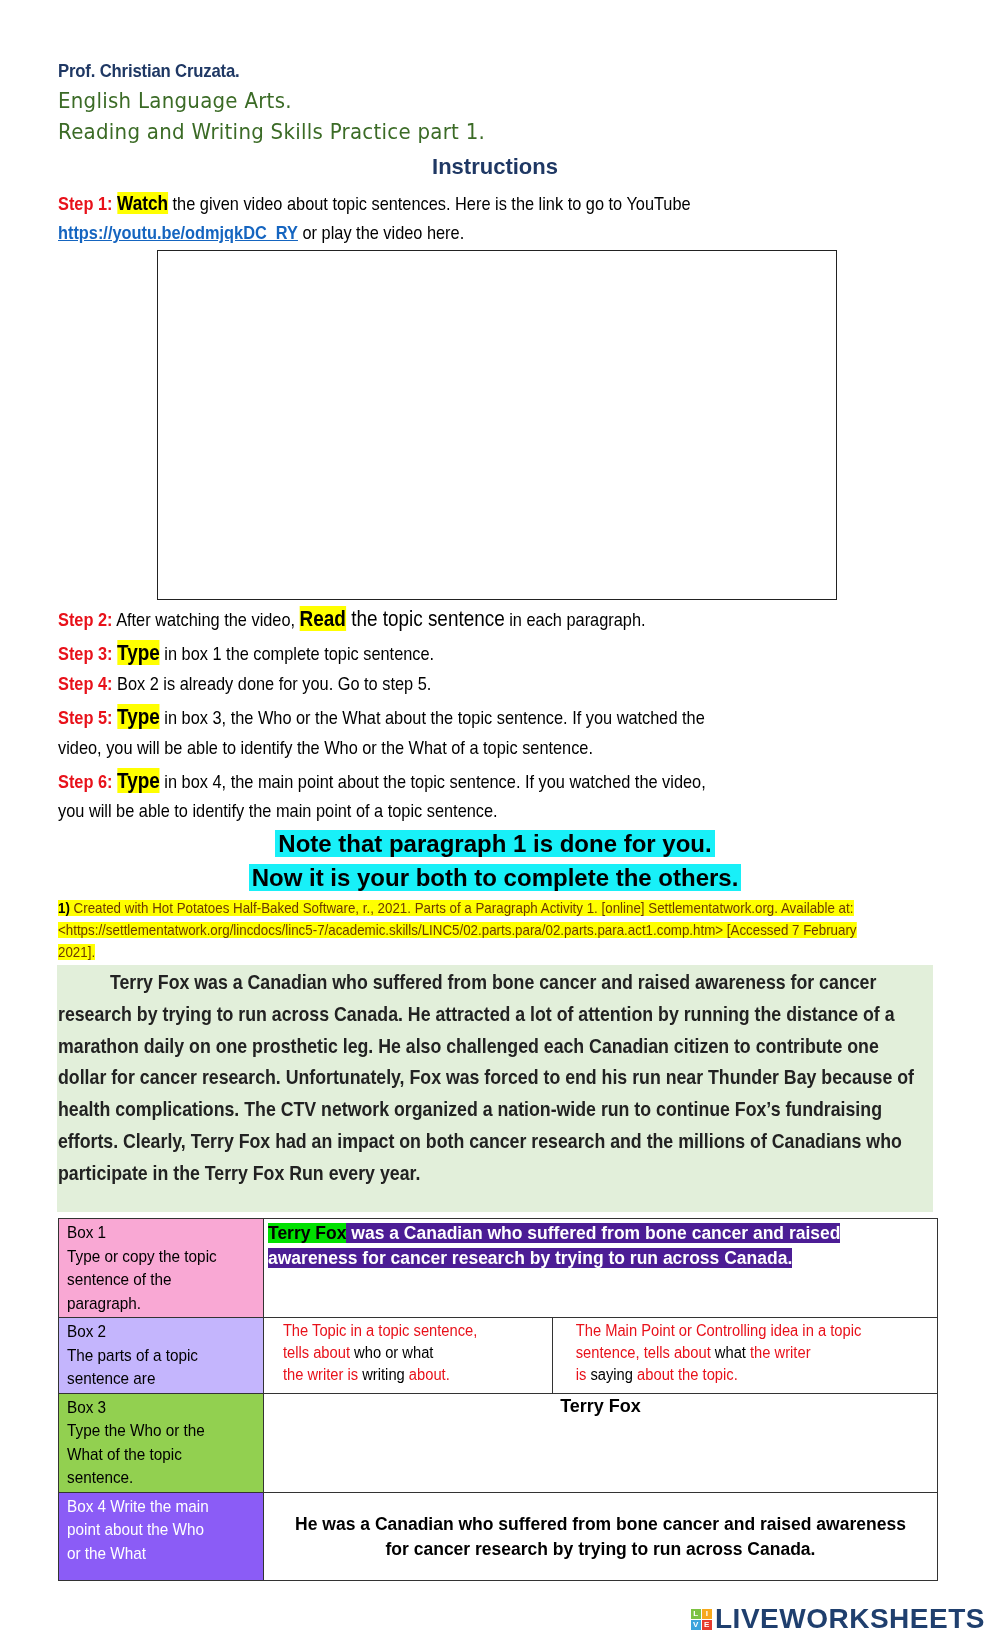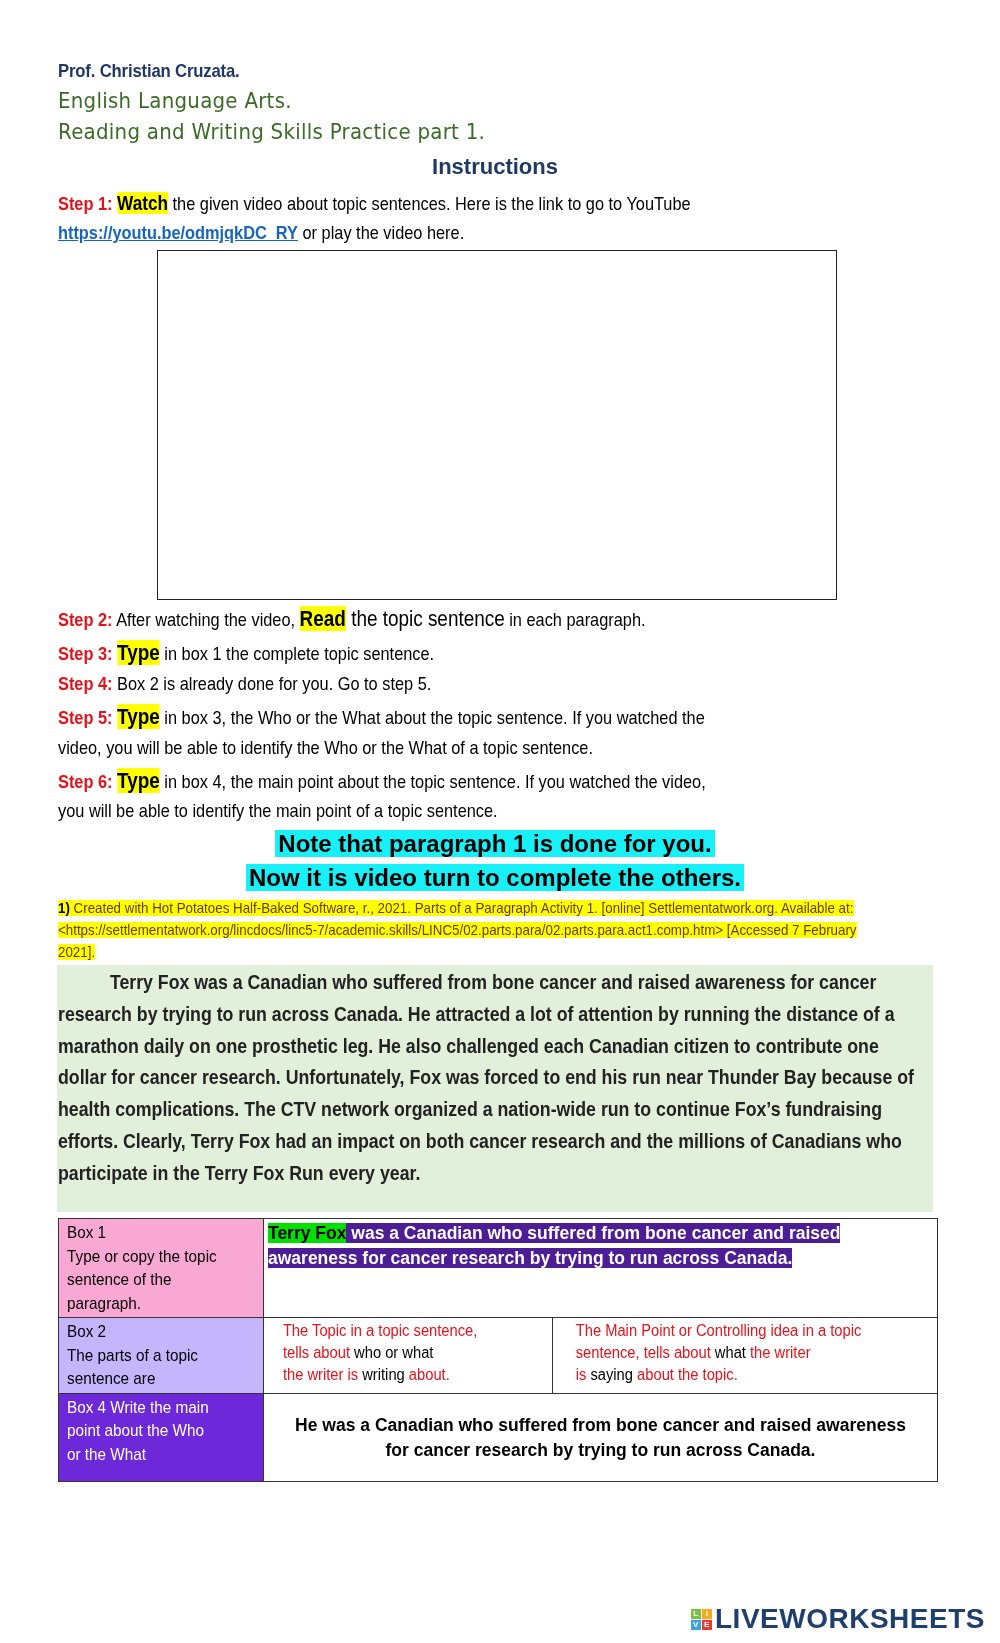--- a/index.html
+++ b/index.html
@@ -20,21 +20,21 @@
   .cite b { color:#000; }
   .para { left:57px; top:965px; width:876px; height:247px; background:#e2efda; }
   .para-text { left:58px; top:966px; width:1010px; font-size:20.5px; line-height:31.8px; font-weight:bold; color:#222; transform:scaleX(0.865); transform-origin:left; }
   table.boxes { position:absolute; left:58px; top:1218px; width:880px; border-collapse:collapse; }
   table.boxes td { border:1.5px solid #333; vertical-align:top; padding:2px 8px; }
   .lbl { width:188px; font-size:17px; line-height:23.5px; }
   .lbl-inner { transform:scaleX(0.9); transform-origin:left; white-space:nowrap; }
   .b1 { background:#f9a8d4; height:91px; }
   .b2 { background:#c4b5fd; height:67px; }
   .b3 { background:#92d050; height:90px; }
-  .b4 { background:#6d28d9; color:#fff; height:68px; }
+  .b4 { background:#8b5cf6; color:#fff; height:68px; }
   .ans1 { font-size:17.5px; font-weight:bold; line-height:24.5px; color:#fff; padding-left:4px !important; }
   .ans1 span.tf { background:#00e000; color:#000; }
   .ans1 span.bl { background:#4c1d95; }
   .ts { font-size:16px; line-height:22px; color:#e8111a; }
   .ts-inner { transform:scaleX(0.92); }
   .ts .k { color:#000; }
   .ans3 { text-align:center; font-size:18px; font-weight:bold; padding-top:2px !important; }
   .ans4 { text-align:center; font-size:17.5px; font-weight:bold; line-height:25px; padding-top:3px !important; }
   .logo { left:691px; top:1603px; font-size:28px; font-weight:bold; color:#1f3f6e; letter-spacing:0.5px; display:flex; align-items:center; }
   .logo-icon { display:grid; grid-template-columns:10px 10px; grid-template-rows:10px 10px; gap:1px; margin-right:3px; }
@@ -77,21 +77,21 @@
 </div>
 <div class="abs line" style="top:737px;">video, you will be able to identify the Who or the What of a topic sentence.</div>
 
 <div class="abs line" style="top:768px;">
   <span class="step">Step 6:</span>
   <span class="hl">Type</span><span> in box 4, the main point about the topic sentence. If you watched the video,</span>
 </div>
 <div class="abs line" style="top:800px;">you will be able to identify the main point of a topic sentence.</div>
 
 <div class="abs note" style="top:830px;"><span>Note that paragraph 1 is done for you.</span></div>
-<div class="abs note" style="top:864px;"><span>Now it is video turn to complete the others.</span></div>
+<div class="abs note" style="top:864px;"><span>Now it is your both to complete the others.</span></div>
 
 <div class="abs cite">
   <span><b>1)</b><span> Created with Hot Potatoes Half-Baked Software, r., 2021. Parts of a Paragraph Activity 1. [online] Settlementatwork.org. Available at: &lt;https://settlementatwork.org/lincdocs/linc5-7/academic.skills/LINC5/02.parts.para/02.parts.para.act1.comp.htm&gt; [Accessed 7 February 2021].</span></span>
 </div>
 
 <div class="abs para"></div>
 <div class="abs para-text"><span style="display:inline-block;width:60px;"></span><span>Terry Fox was a Canadian who suffered from bone cancer and raised awareness for cancer research by trying to run across Canada. He attracted a lot of attention by running the distance of a marathon daily on one prosthetic leg. He also challenged each Canadian citizen to contribute one dollar for cancer research. Unfortunately, Fox was forced to end his run near Thunder Bay because of health complications. The CTV network organized a nation-wide run to continue Fox’s fundraising efforts. Clearly, Terry Fox had an impact on both cancer research and the millions of Canadians who participate in the Terry Fox Run every year.</span></div>
 
 <table class="boxes">
   <tbody>
@@ -121,20 +121,31 @@
     </td>
     <td class="ts">
       <div class="ts-inner">
         <div>The Main Point or Controlling idea in a topic</div>
         <div><span>sentence, tells about</span><span class="k"> what </span><span>the writer</span></div>
         <div><span>is</span><span class="k"> saying </span><span>about the topic.</span></div>
       </div>
     </td>
   </tr>
   <tr>
+    <td class="lbl b3">
+      <div class="lbl-inner">Box 3</div>
+      <div class="lbl-inner">Type the Who or the</div>
+      <div class="lbl-inner">What of the topic</div>
+      <div class="lbl-inner">sentence.</div>
+    </td>
+    <td colspan="2" class="ans3">
+      <span>Terry Fox</span>
+    </td>
+  </tr>
+  <tr>
     <td class="lbl b4">
       <div class="lbl-inner">Box 4 Write the main</div>
       <div class="lbl-inner">point about the Who</div>
       <div class="lbl-inner">or the What</div>
     </td>
     <td colspan="2" class="ans4">
       <div style="width:620px;margin:16px auto;">He was a Canadian who suffered from bone cancer and raised awareness for cancer research by trying to run across Canada.</div>
     </td>
   </tr>
 </tbody>

